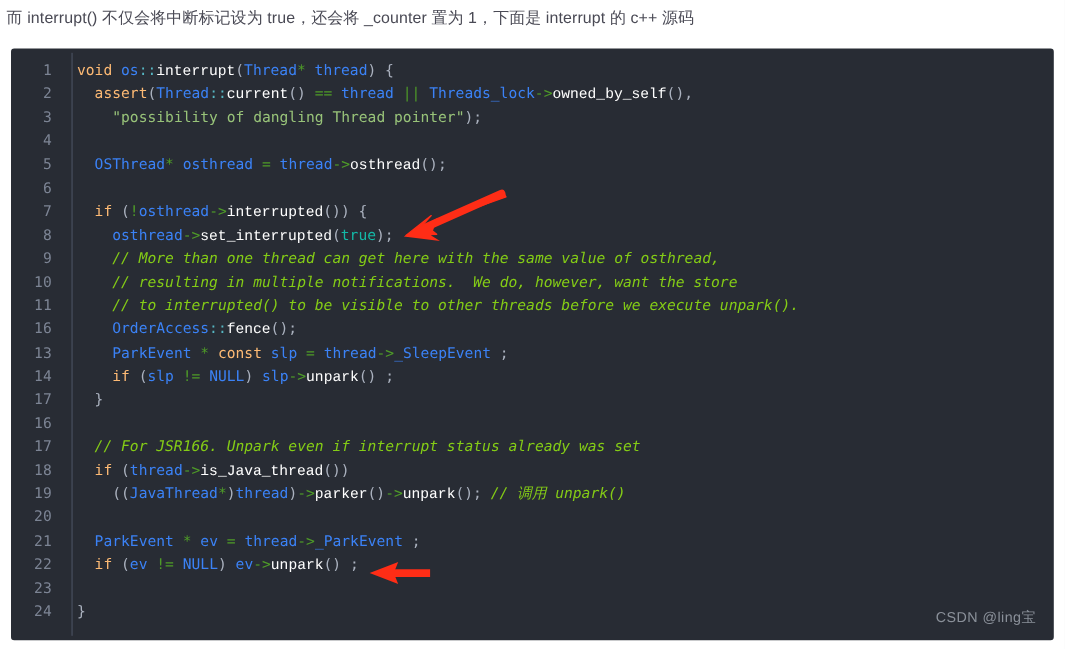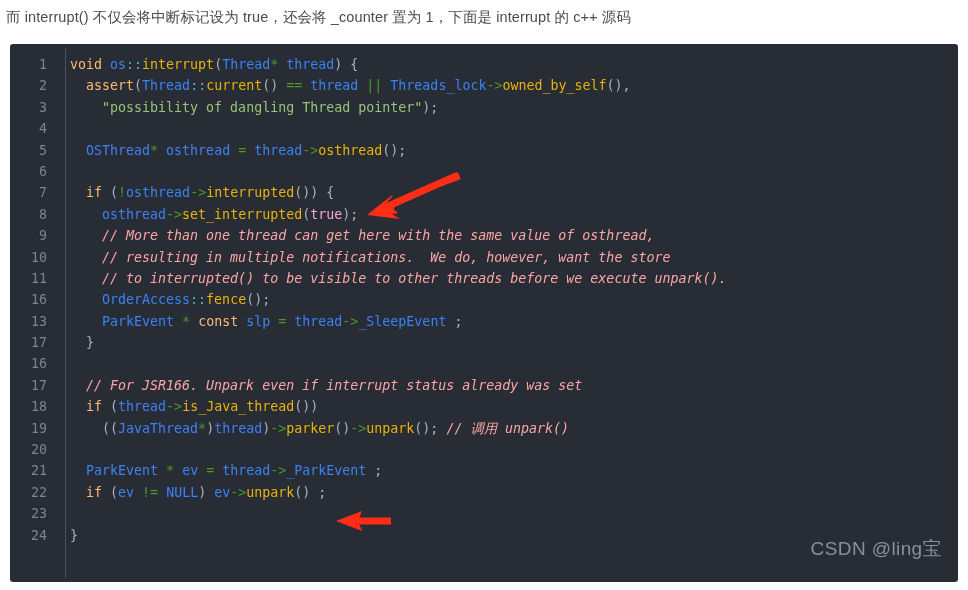--- a/index.html
+++ b/index.html
@@ -79,43 +79,43 @@
     flex: 1 1 auto;
     padding-left: 14px;
     color: #abb2bf;
     white-space: pre;
     font-family: "DejaVu Sans Mono", "Liberation Mono", monospace;
   }
   .code-pad-top { height: 10px; }
 
   
   .kw      { color: #fdba74; }          
-  .fn      { color: #eab308; }          
+  .fn      { color: #ffffff; font-family: Liberation Mono, monospace; }          
   .type    { color: #3b82f6; }          
   .op      { color: #56b6c2; }          
   .opg     { color: #4e9a28; }          
   .str     { color: #98c379; }          
-  .cmt     { color: #fca5a5; font-style: italic; }
-  .lit     { color: #f9a8d4; }          
+  .cmt     { color: #84cc16; font-style: italic; }
+  .lit     { color: #14b8a6; }          
   .punct   { color: #abb2bf; }
 
   .arrow-layer {
     position: absolute;
     left: 0;
     top: 0;
     width: 968px;
     height: 590px;
     pointer-events: none;
   }
   .watermark {
     position: absolute;
     right: 16px;
-    bottom: 20px;
+    bottom: 12px;
     font-family: "Liberation Sans", sans-serif;
-    font-size: 19px;
+    font-size: 13px;
     color: #8a9099;
     letter-spacing: 0.4px;
   }
 </style>
 </head>
 <body>
 
 <div class="page">
 
   <div class="intro-paragraph">而 interrupt() 不仅会将中断标记设为 true，还会将 _counter 置为 1，下面是 interrupt 的 c++ 源码</div>
@@ -183,20 +183,24 @@
       <div class="code-row">
         <div class="gutter">16</div>
         <div class="code-text">    <span class="type">OrderAccess</span><span class="op">::</span><span class="fn">fence</span><span class="punct">();</span></div>
       </div>
 
       <div class="code-row">
         <div class="gutter">13</div>
         <div class="code-text">    <span class="type">ParkEvent</span> <span class="opg">*</span> <span class="kw">const</span> <span class="type">slp</span> <span class="opg">=</span> <span class="type">thread</span><span class="opg">-&gt;</span><span class="type">_SleepEvent</span> <span class="punct">;</span></div>
       </div>
 
+      <div class="code-row">
+        <div class="gutter">14</div>
+        <div class="code-text">    <span class="kw">if</span> <span class="punct">(</span><span class="type">slp</span> <span class="opg">!=</span> <span class="type">NULL</span><span class="punct">)</span> <span class="type">slp</span><span class="opg">-&gt;</span><span class="fn">unpark</span><span class="punct">()</span> <span class="punct">;</span></div>
+      </div>
 
       <div class="code-row">
         <div class="gutter">17</div>
         <div class="code-text">  <span class="punct">}</span></div>
       </div>
 
       <div class="code-row">
         <div class="gutter">16</div>
         <div class="code-text"> </div>
       </div>

